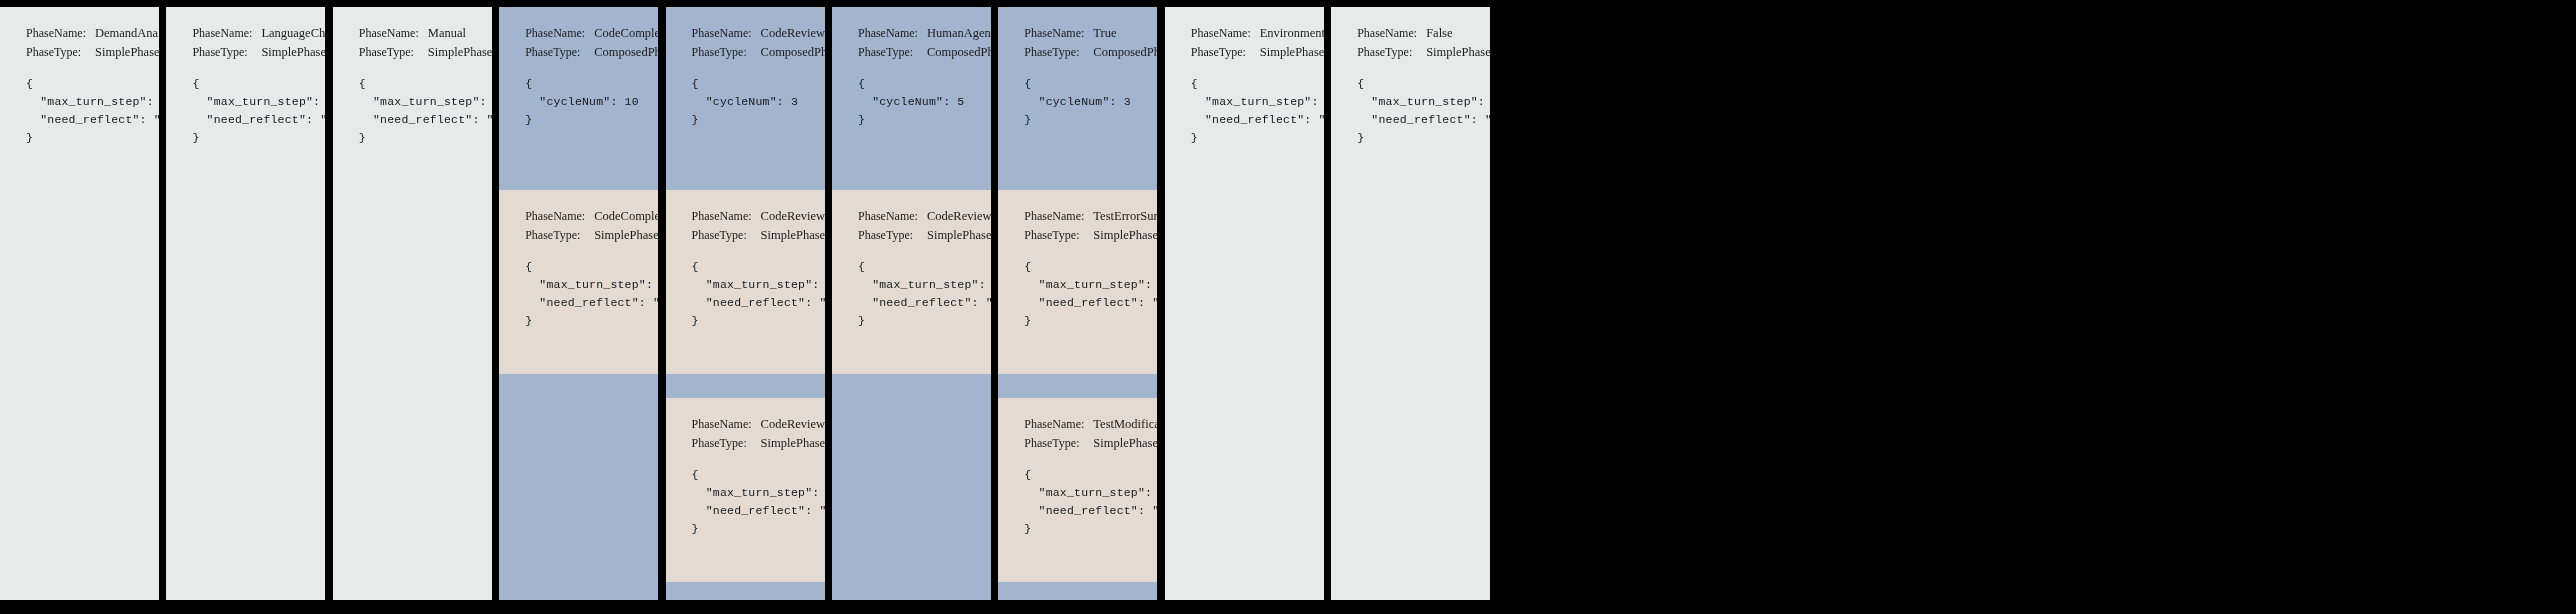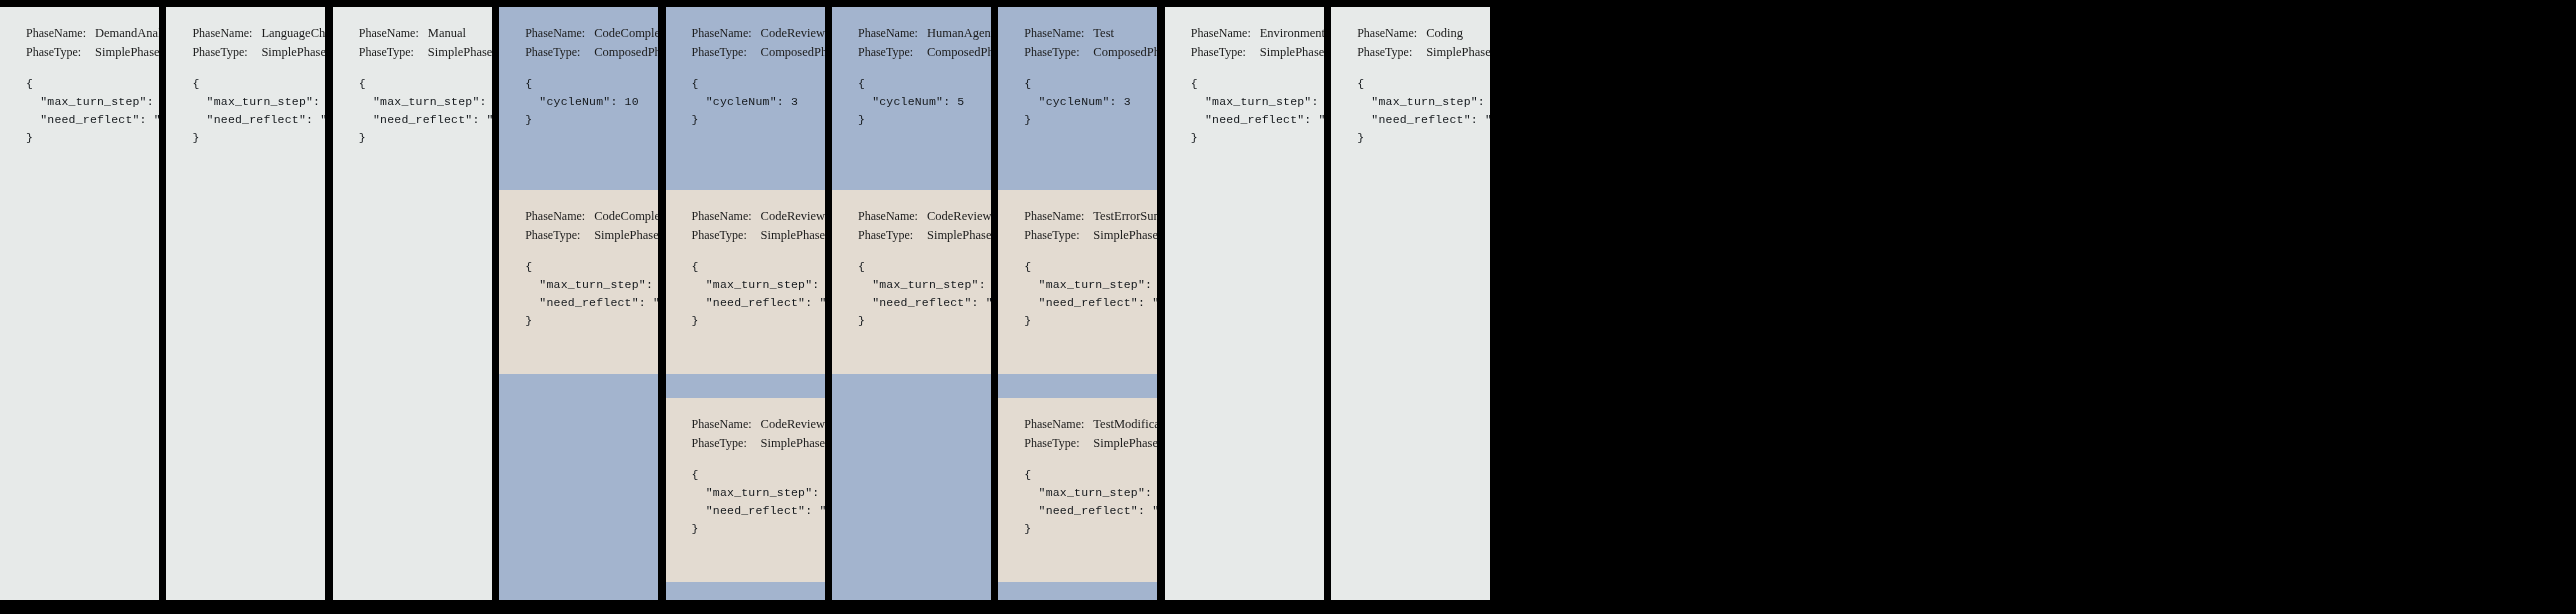--- a/index.html
+++ b/index.html
@@ -193,21 +193,21 @@
           <span class="k">PhaseType:</span>
           <span class="v">SimplePhase</span>
         </div>
         <div class="json"><span class="ln">{</span><span class="ln">  "max_turn_step": 1,</span><span class="ln">  "need_reflect": "False"</span><span class="ln">}</span></div>
       </div>
     </div>
     <div class="panel composed" style="width: 159px;">
       <div class="sect head" style="height: 183px;">
         <div class="kv">
           <span class="k">PhaseName:</span>
-          <span class="v">Test</span>
+          <span class="v">True</span>
         </div>
         <div class="kv">
           <span class="k">PhaseType:</span>
           <span class="v">ComposedPhase</span>
         </div>
         <div class="json"><span class="ln">{</span><span class="ln">  "cycleNum": 3</span><span class="ln">}</span></div>
       </div>
       <div class="sect sub" style="height: 184px;">
         <div class="kv">
           <span class="k">PhaseName:</span>
@@ -242,21 +242,21 @@
           <span class="k">PhaseType:</span>
           <span class="v">SimplePhase</span>
         </div>
         <div class="json"><span class="ln">{</span><span class="ln">  "max_turn_step": 1,</span><span class="ln">  "need_reflect": "True"</span><span class="ln">}</span></div>
       </div>
     </div>
     <div class="panel simple" style="width: 159px;">
       <div class="sect head" style="height: 190px;">
         <div class="kv">
           <span class="k">PhaseName:</span>
-          <span class="v">Coding</span>
+          <span class="v">False</span>
         </div>
         <div class="kv">
           <span class="k">PhaseType:</span>
           <span class="v">SimplePhase</span>
         </div>
         <div class="json"><span class="ln">{</span><span class="ln">  "max_turn_step": 1,</span><span class="ln">  "need_reflect": "False"</span><span class="ln">}</span></div>
       </div>
     </div>
   </div>
 

